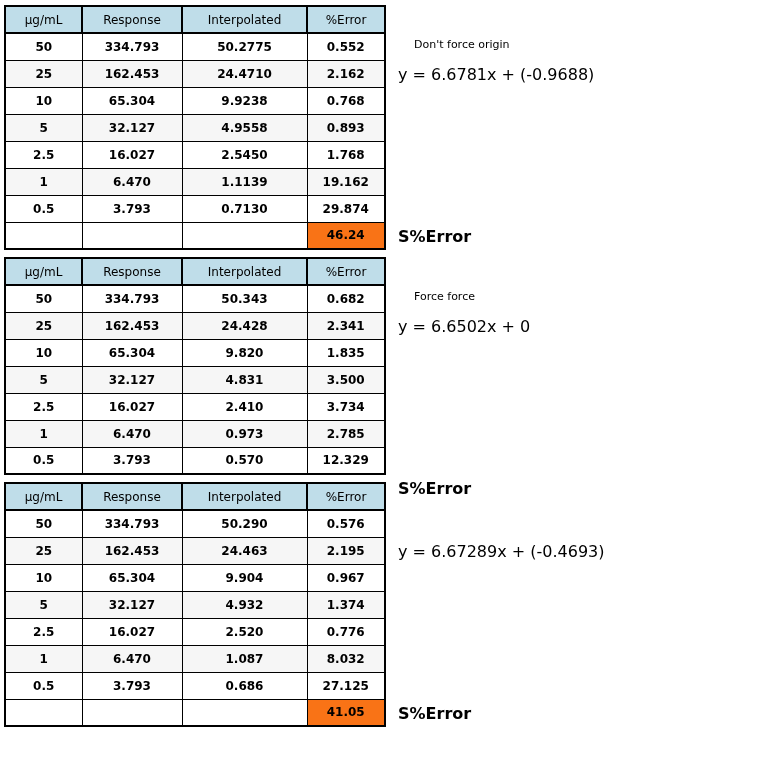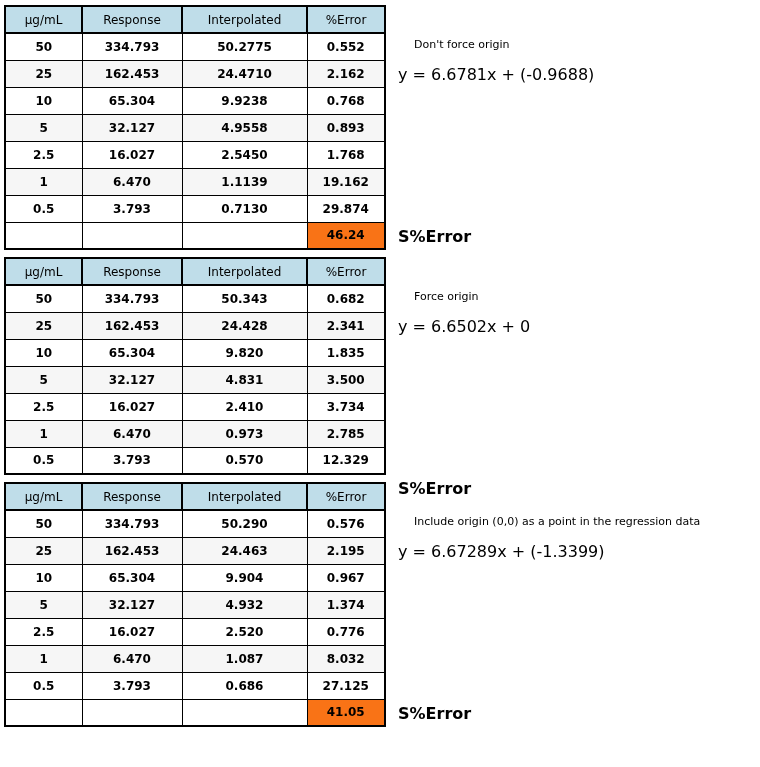--- a/index.html
+++ b/index.html
@@ -218,21 +218,21 @@
           </tr>
           <tr>
             <td>0.5</td>
             <td>3.793</td>
             <td>0.570</td>
             <td>12.329</td>
           </tr>
         </tbody>
     </table>
     <div class="annot">
-      <div class="annot-title">Force origin</div>
+      <div class="annot-title">Force force</div>
       <div class="annot-eq">y = 6.6502x + 0</div>
       <div class="annot-sum">S%Error</div>
     </div>
   </div>
 
   <div class="section">
     <table class="data-table">
       <colgroup>
           <col class="c1">
           <col class="c2">
@@ -292,19 +292,18 @@
           </tr>
           <tr>
             <td></td>
             <td></td>
             <td></td>
             <td class="sum">41.05</td>
           </tr>
         </tbody>
     </table>
     <div class="annot">
-      <div class="annot-title">Include origin (0,0) as a point in the regression data</div>
-      <div class="annot-eq">y = 6.67289x + (-1.3399)</div>
+      <div class="annot-eq">y = 6.67289x + (-0.4693)</div>
       <div class="annot-sum">S%Error</div>
     </div>
   </div>
 
 </div>
 
 </body></html>

